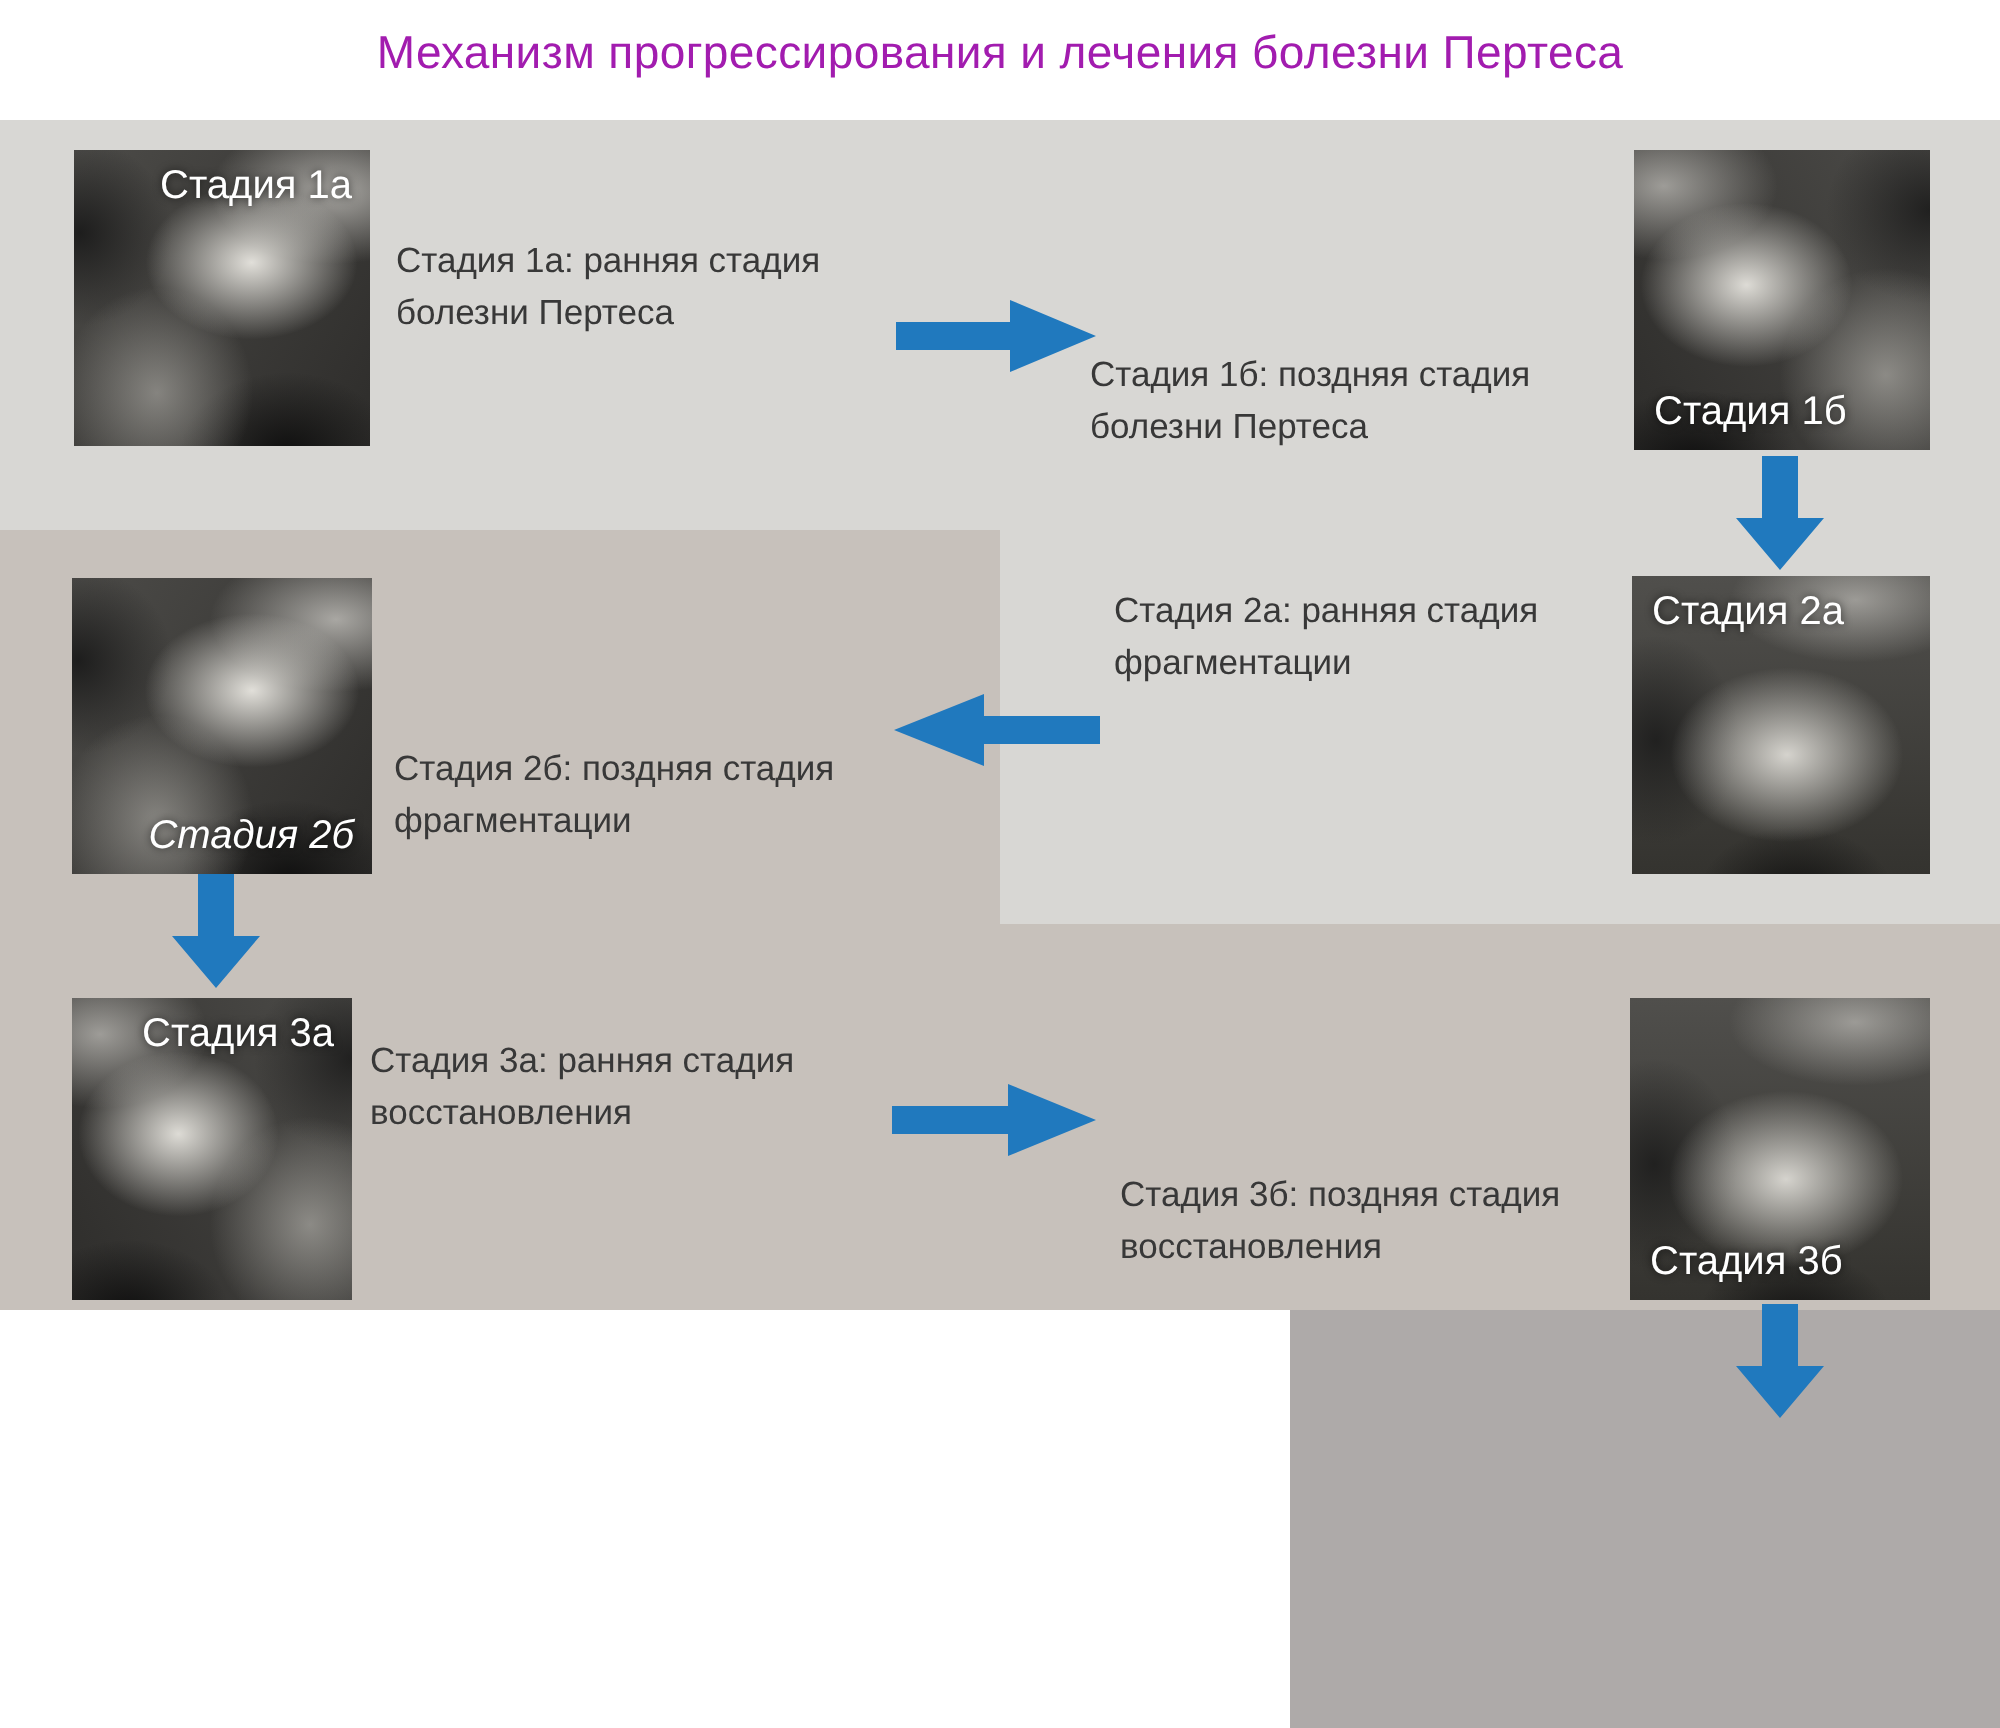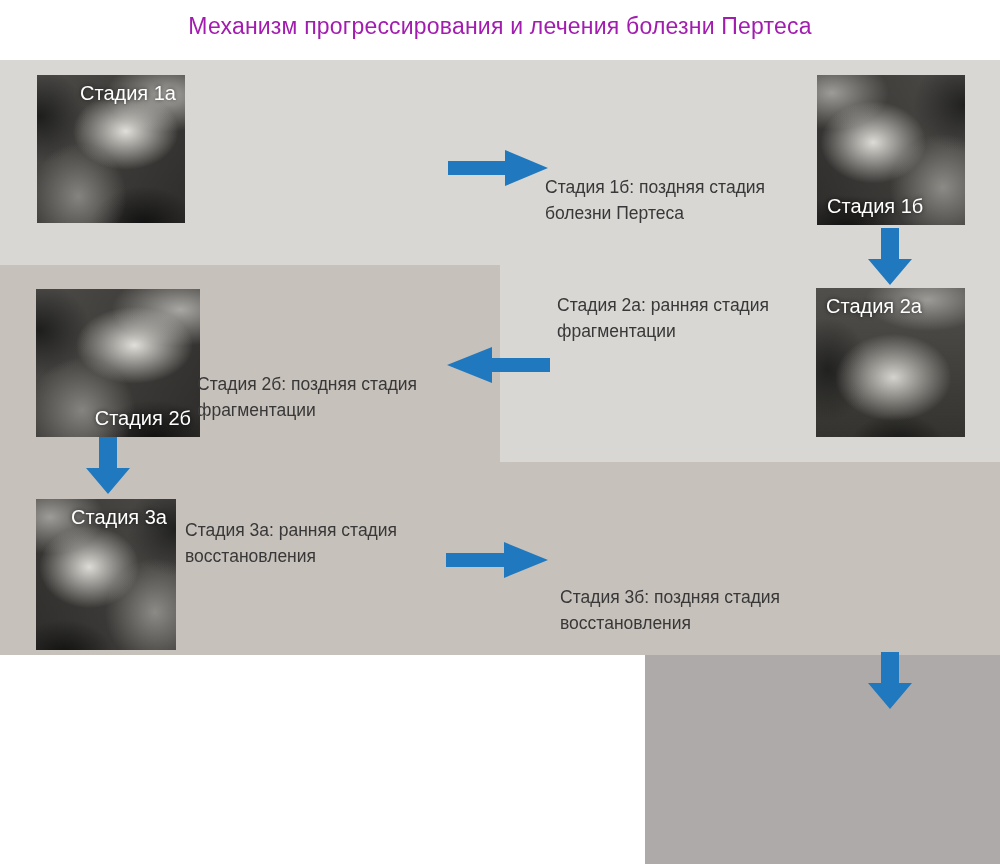--- a/index.html
+++ b/index.html
@@ -40,21 +40,21 @@
     background:
       radial-gradient(ellipse 60% 45% at 52% 60%, rgba(226,224,218,.92), rgba(226,224,218,0) 65%),
       radial-gradient(ellipse 60% 30% at 75% 8%, rgba(198,196,191,.65), rgba(198,196,191,0) 70%),
       radial-gradient(ellipse 40% 50% at 8% 55%, rgba(25,25,25,.8), rgba(25,25,25,0) 70%),
       radial-gradient(ellipse 55% 40% at 55% 108%, rgba(12,12,12,.85), rgba(12,12,12,0) 60%),
       linear-gradient(180deg,#504f4c,#34332f);
   }
   .s1a{left:37px;top:75px;width:148px;height:148px;}
   .s1b{left:817px;top:75px;width:148px;height:150px;}
   .s2a{left:816px;top:288px;width:149px;height:149px;}
-  .s2b{left:36px;top:289px;width:164px;height:148px;}
+  .s2b{left:36px;top:289px;width:150px;height:148px;font-style:italic;}
   .s3a{left:36px;top:499px;width:140px;height:151px;}
   .s3b{left:815px;top:499px;width:150px;height:151px;}
   .s4 {left:818px;top:710px;width:145px;height:152px;}
 
   .xlabel{
     position:absolute;color:#ffffff;font-size:20px;white-space:nowrap;
     text-shadow:0 0 4px rgba(0,0,0,.65);
   }
   .lbl-tr{top:7px;right:9px;}
   .lbl-tl{top:7px;left:10px;}
@@ -98,21 +98,25 @@
   </div>
   <div class="xray vC s2a">
     <span class="xlabel lbl-tl">Стадия 2а</span>
   </div>
   <div class="xray s2b">
     <span class="xlabel lbl-br">Стадия 2б</span>
   </div>
   <div class="xray vB s3a">
     <span class="xlabel lbl-tr">Стадия 3а</span>
   </div>
+  <div class="xray vC s3b">
+    <span class="xlabel lbl-bl">Стадия 3б</span>
+  </div>
 
+  <div class="caption c1a">Стадия 1а: ранняя стадия болезни Пертеса</div>
   <div class="caption c1b">Стадия 1б: поздняя стадия болезни Пертеса</div>
   <div class="caption c2a">Стадия 2а: ранняя стадия фрагментации</div>
   <div class="caption c2b">Стадия 2б: поздняя стадия фрагментации</div>
   <div class="caption c3a">Стадия 3а: ранняя стадия восстановления</div>
   <div class="caption c3b">Стадия 3б: поздняя стадия восстановления</div>
 
   <svg class="arrow" style="left:448px;top:148px;" width="100" height="40" viewBox="0 0 100 40">
     <polygon points="0,13 57,13 57,2 100,20 57,38 57,27 0,27" fill="#2079be"></polygon>
   </svg>
   <svg class="arrow" style="left:868px;top:228px;" width="44" height="57" viewBox="0 0 44 57">

